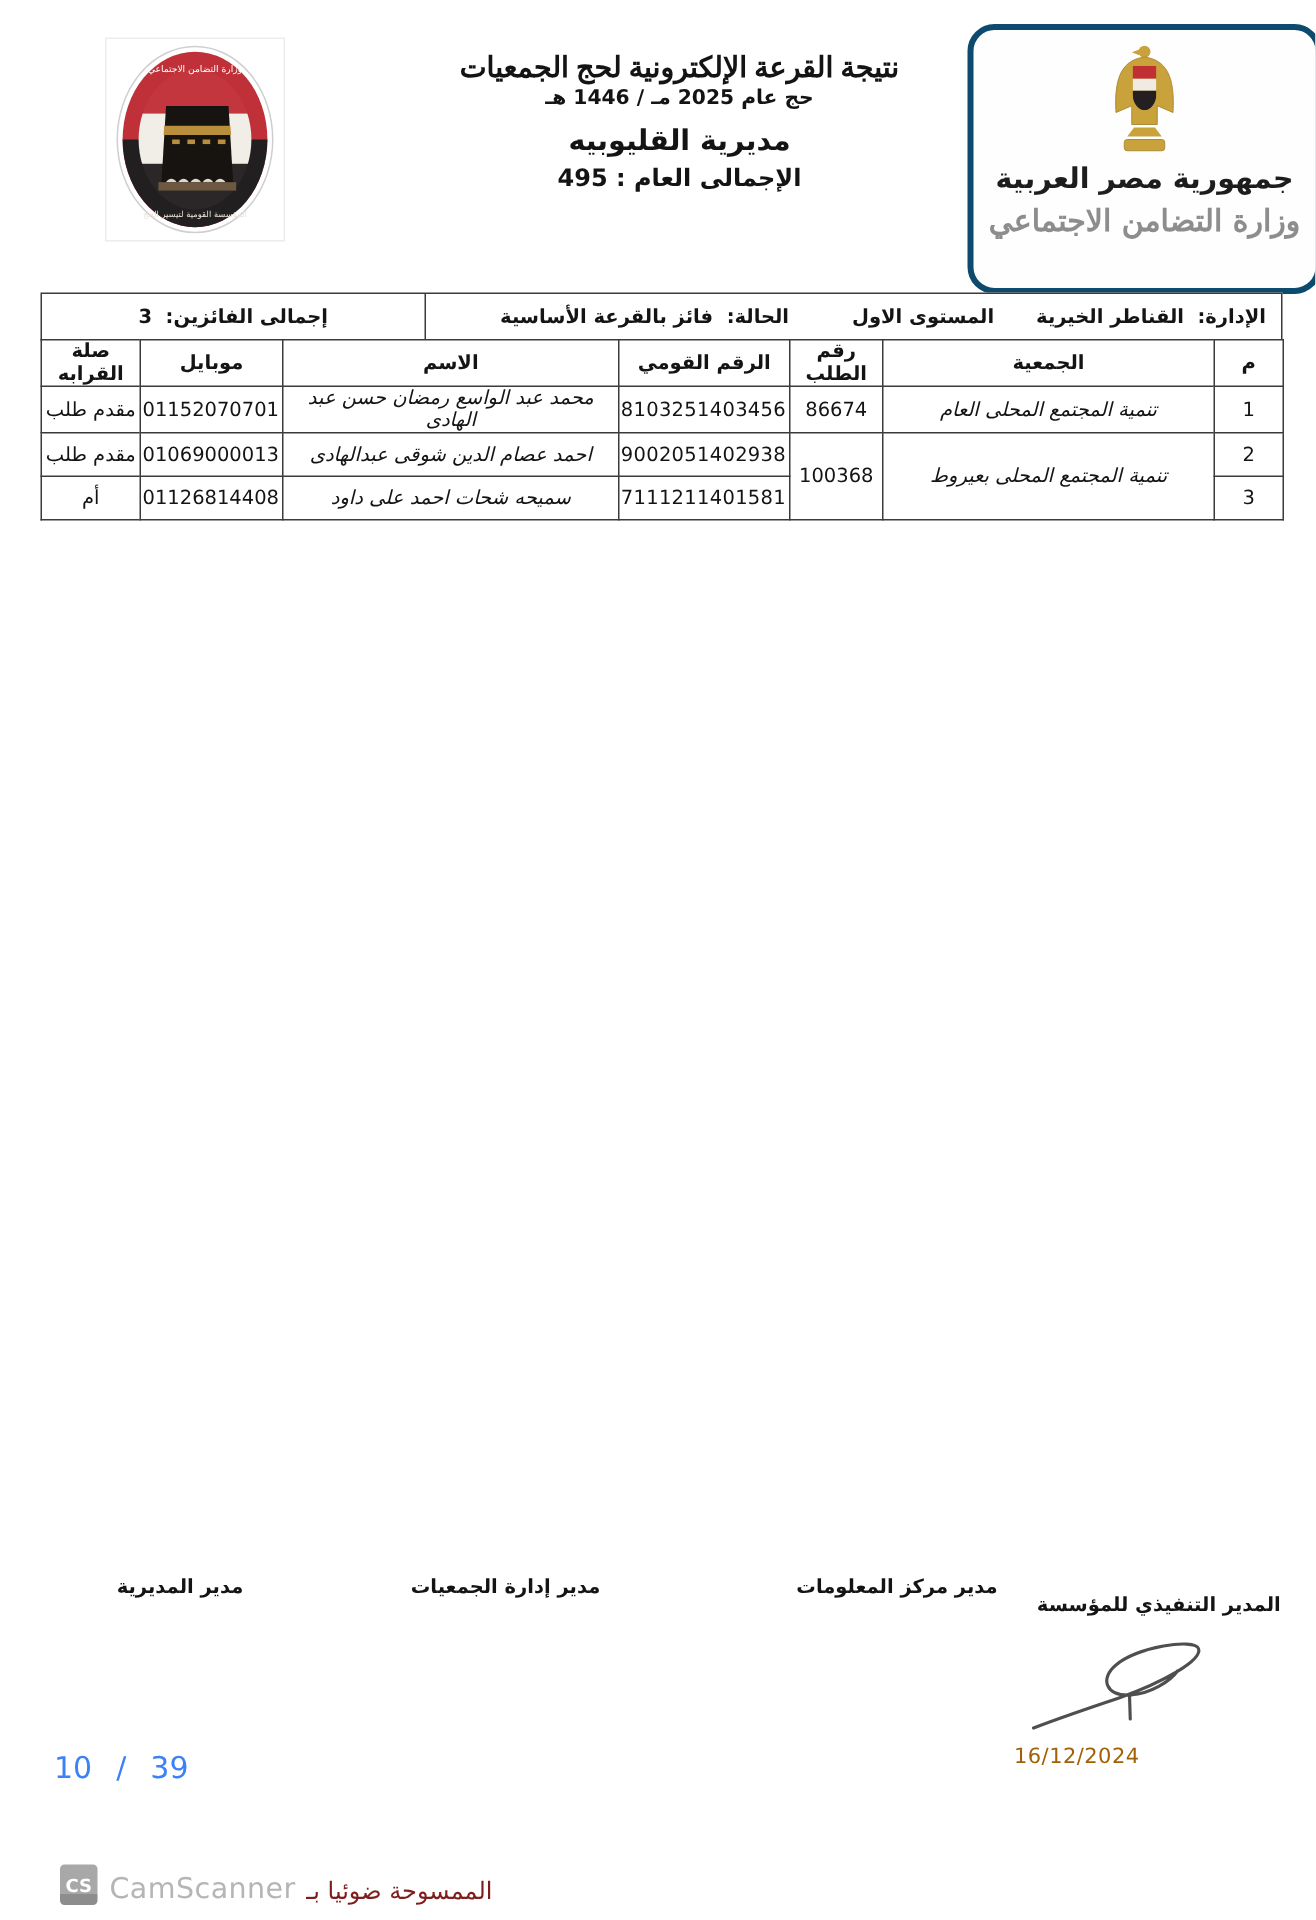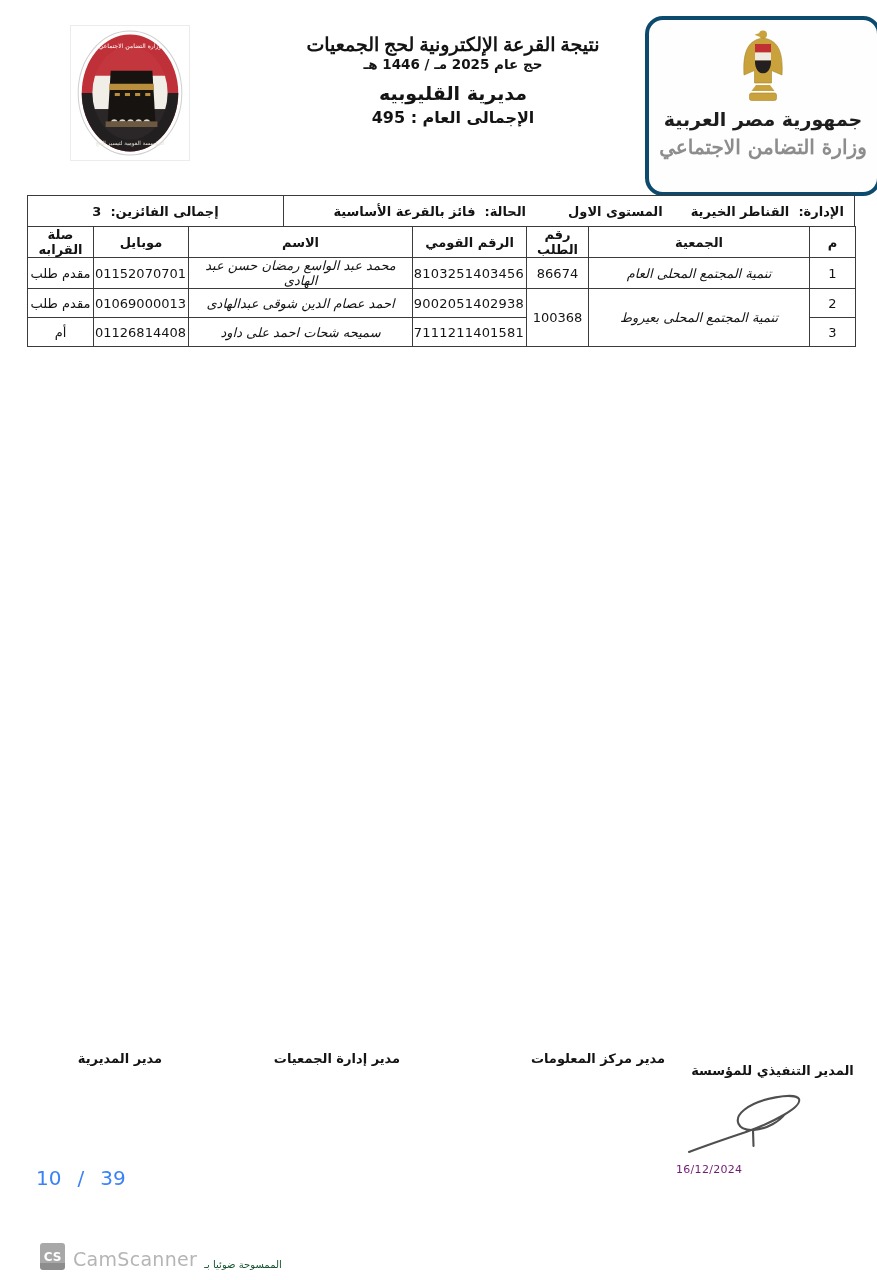--- a/index.html
+++ b/index.html
@@ -61,30 +61,30 @@
   
   .sig-label{position:absolute;font-size:13px;font-weight:bold;text-align:center;direction:rtl;}
   .sig-dir{left:55px;top:1051px;width:130px;}
   .sig-assoc{left:262px;top:1051px;width:150px;}
   .sig-info{left:475px;top:1051px;width:150px;margin-left:48px;}
   .sig-exec{left:690px;top:1063px;width:165px;}
   .sig-draw{position:absolute;left:686px;top:1089px;width:132px;height:70px;}
   
   .page-indicator{position:absolute;left:36px;top:1166px;font-size:20px;color:#3b82f6;display:flex;}
   .page-indicator .sep{margin:0 16px;}
-  .doc-date{position:absolute;left:676px;top:1163px;font-size:11px;color:#701a75;letter-spacing:.3px;}
+  .doc-date{position:absolute;left:676px;top:1163px;font-size:14px;color:#a16207;letter-spacing:.3px;}
   
   .scanner-strip{position:absolute;left:10px;top:1243px;display:flex;align-items:flex-end;margin-left:30px;}
   .cs-badge{
     width:25px;height:27px;border-radius:3px;color:#fff;font-weight:bold;font-size:12px;
     display:flex;align-items:center;justify-content:center;
     background:linear-gradient(#a8a8a8 74%,#8d8d8d 74%);
   }
   .cs-brand{margin-left:8px;font-size:19px;color:#b5b5b5;letter-spacing:.3px;}
-  .cs-arabic{margin-left:7px;direction:rtl;font-size:10px;color:#14532d;}
+  .cs-arabic{margin-left:7px;direction:rtl;font-size:16px;color:#7f1d1d;}
 </style>
 </head>
 <body>
 
 <div class="page">
 
   <div class="emblem-left-card">
     <svg width="106" height="126" viewBox="0 0 104 124">
       <ellipse cx="52" cy="62" rx="51" ry="61" fill="#ffffff" stroke="#cfcfcf" stroke-width="1"></ellipse>
       <ellipse cx="52" cy="62" rx="47.5" ry="57.5" fill="#c03038"></ellipse>

